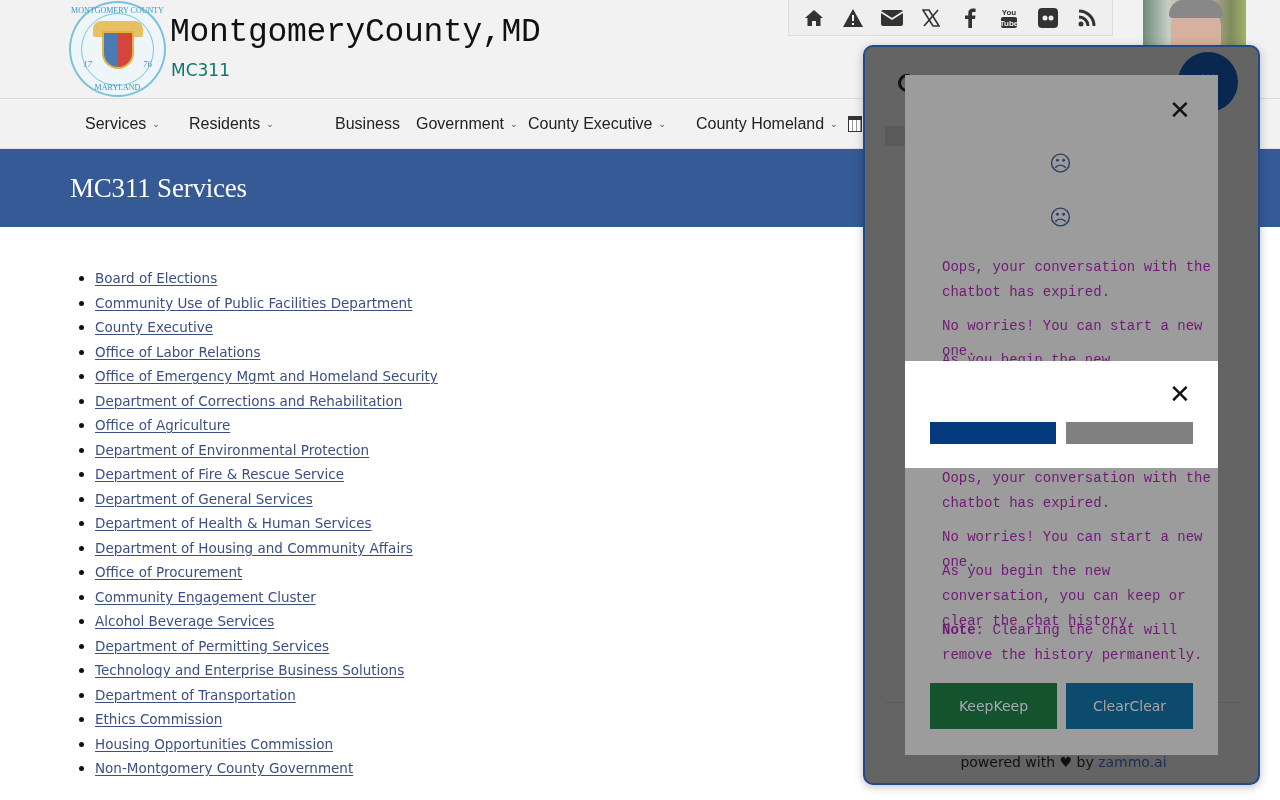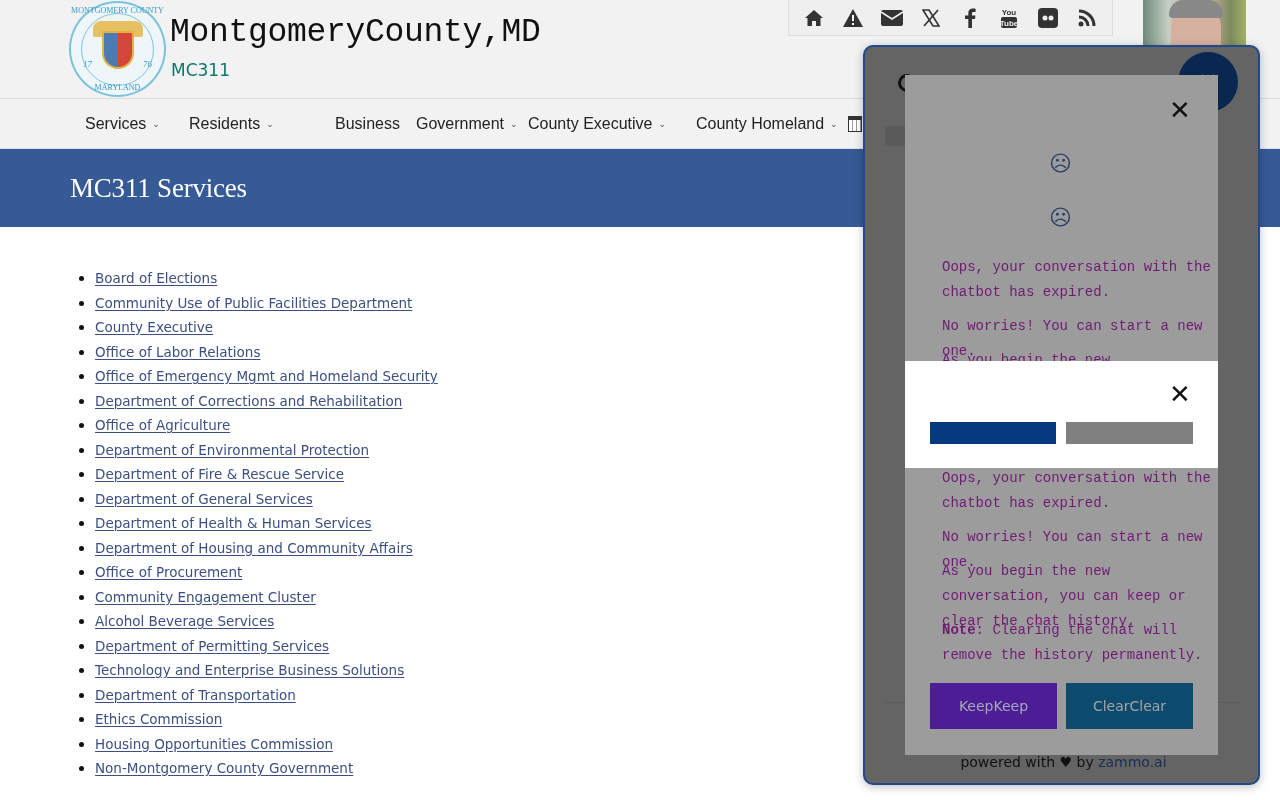--- a/index.html
+++ b/index.html
@@ -56,21 +56,21 @@
 
   .modal { position: absolute; left: 905px; top: 75px; width: 313px; height: 680px; background: #9c9c9c; z-index: 4; }
   .modal-close { position: absolute; left: 264px; top: 22px; font-size: 26px; color: #111; line-height: 1; font-family: "DejaVu Sans", sans-serif; }
   .sad { position: absolute; left: 144px; font-size: 22px; color: #2b3f66; font-family: "DejaVu Sans", sans-serif; }
   .sad1 { top: 76px; } .sad2 { top: 130px; }
   .msg { position: absolute; left: 21px; width: 280px; font-size: 14px; line-height: 25px; color: #701a75; font-family: Liberation Mono, monospace; margin-left: 16px; }
   .msg b { font-weight: bold; }
   .m1 { top: 180px; } .m2 { top: 239px; } .m3 { top: 273px; height: 20px; overflow: hidden; }
   .m4 { top: 391px; } .m5 { top: 450px; } .m6 { top: 484px; } .m7 { top: 543px; }
   .btn { position: absolute; top: 608px; height: 46px; width: 127px; font-size: 14px; display: flex; align-items: center; justify-content: center; font-family: "DejaVu Sans", sans-serif; }
-  .btn-keep { left: 25px; background: #4c1d95; color: #a3acb9; }
+  .btn-keep { left: 25px; background: #14532d; color: #a3acb9; }
   .btn-clear { left: 161px; background: #0c4a6e; color: #a5a5a5; }
 
   .inner-dialog { position: absolute; left: 905px; top: 361px; width: 313px; height: 107px; background: #ffffff; z-index: 5; }
   .inner-close { position: absolute; left: 264px; top: 20px; font-size: 26px; color: #111; line-height: 1; font-family: "DejaVu Sans", sans-serif; }
   .inner-keep { position: absolute; left: 25px; top: 61px; width: 126px; height: 22px; background: #063a7f; }
   .inner-clear { position: absolute; left: 161px; top: 61px; width: 127px; height: 22px; background: #808080; }
 </style>
 </head>
 <body>
 

